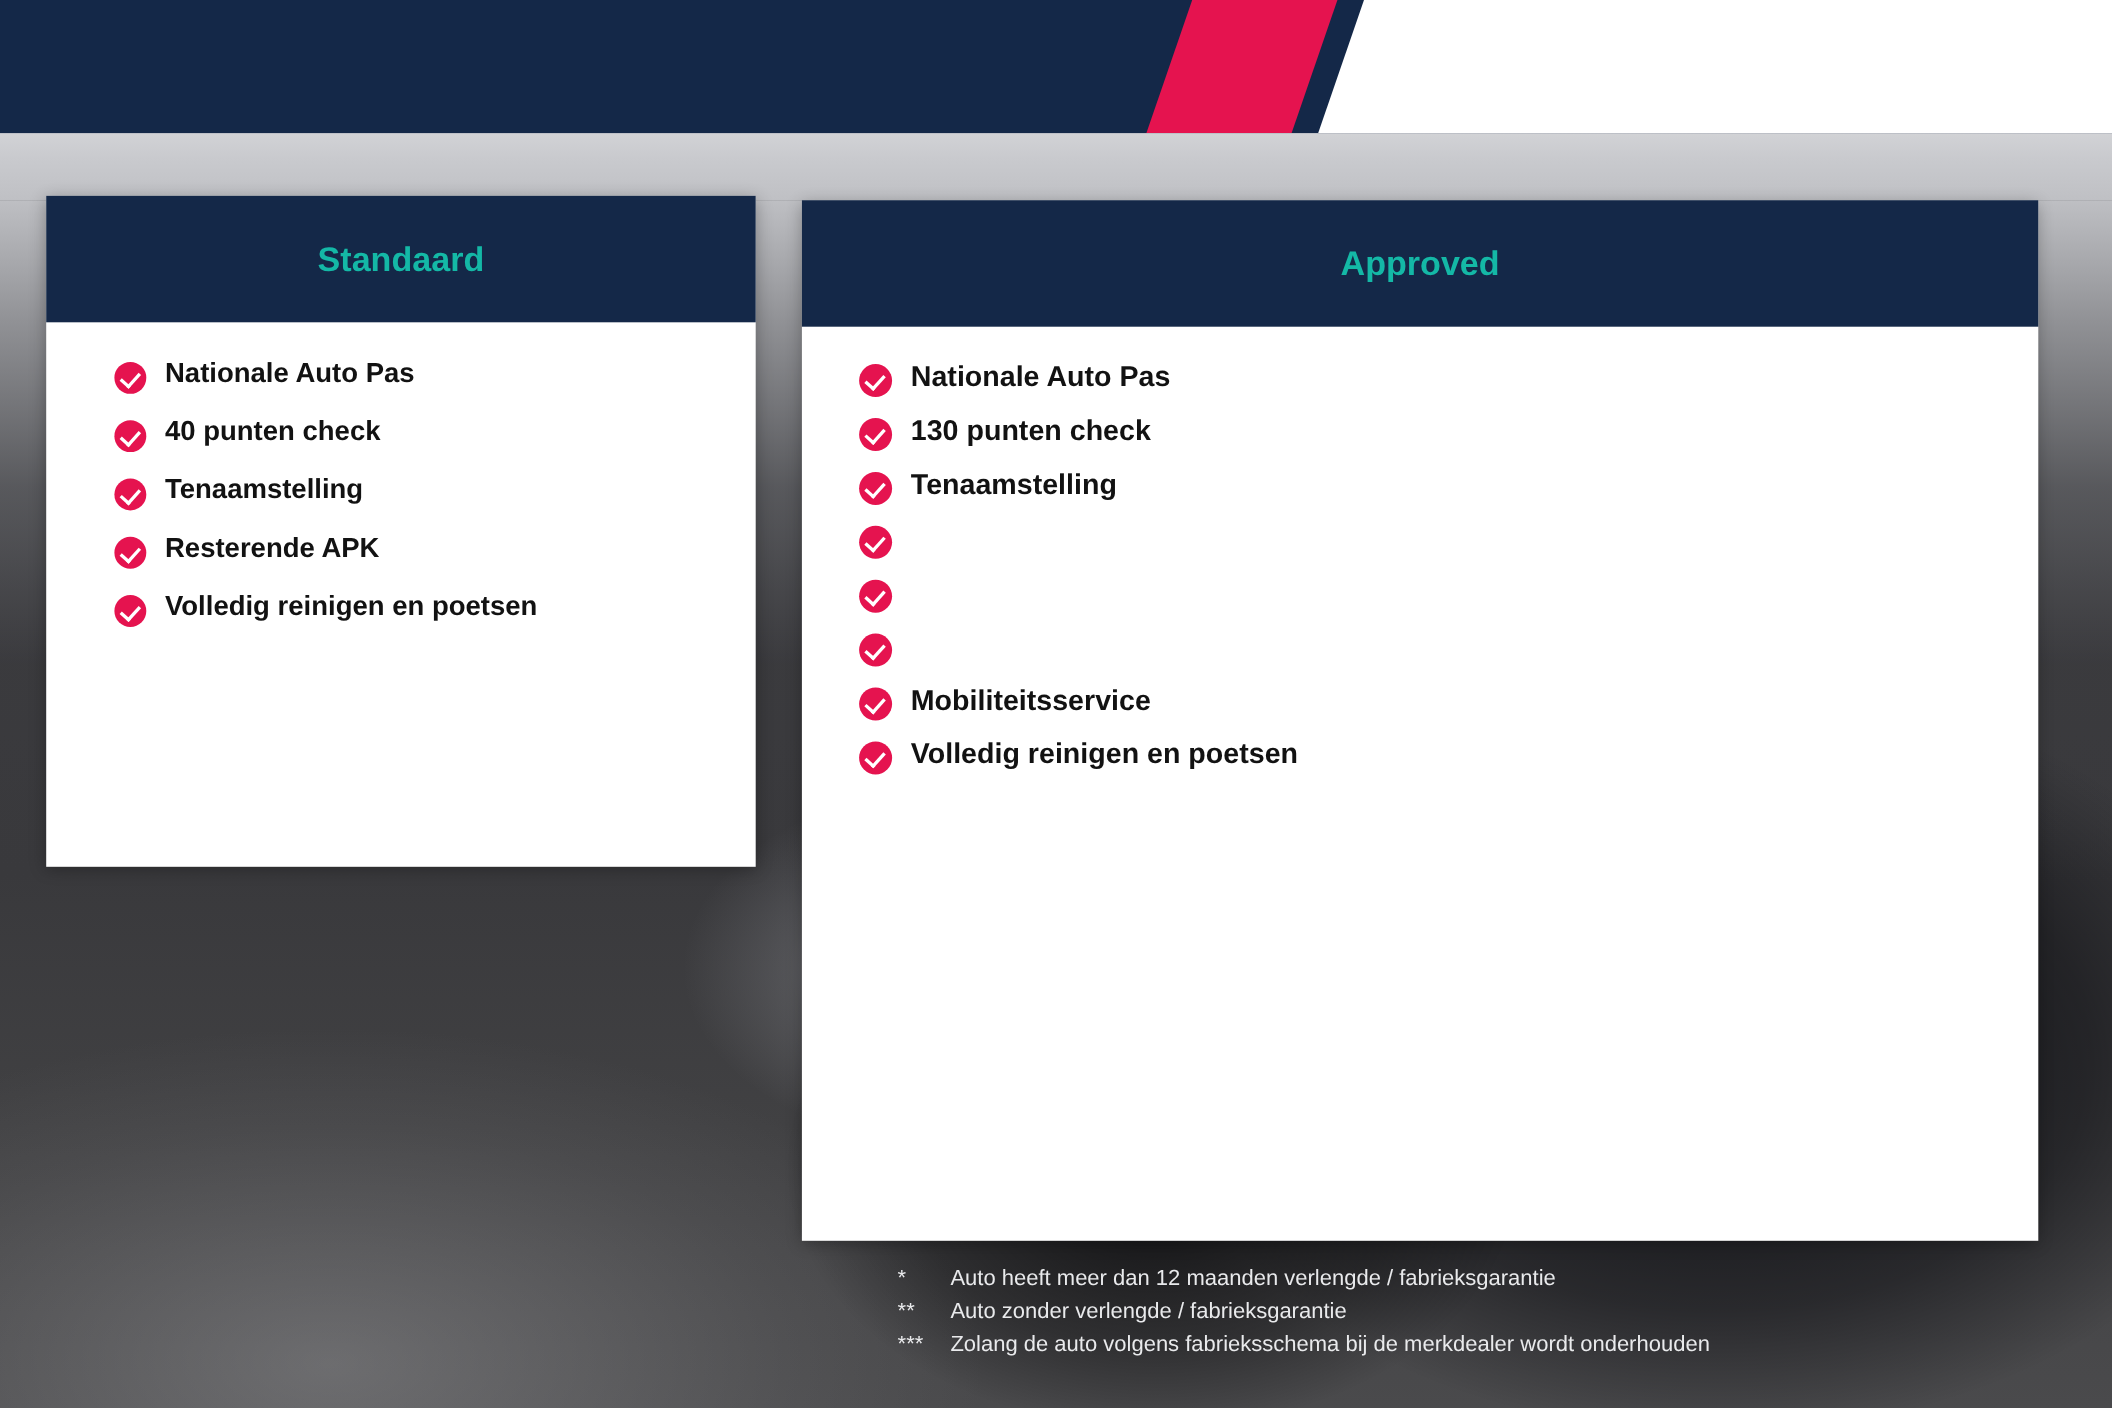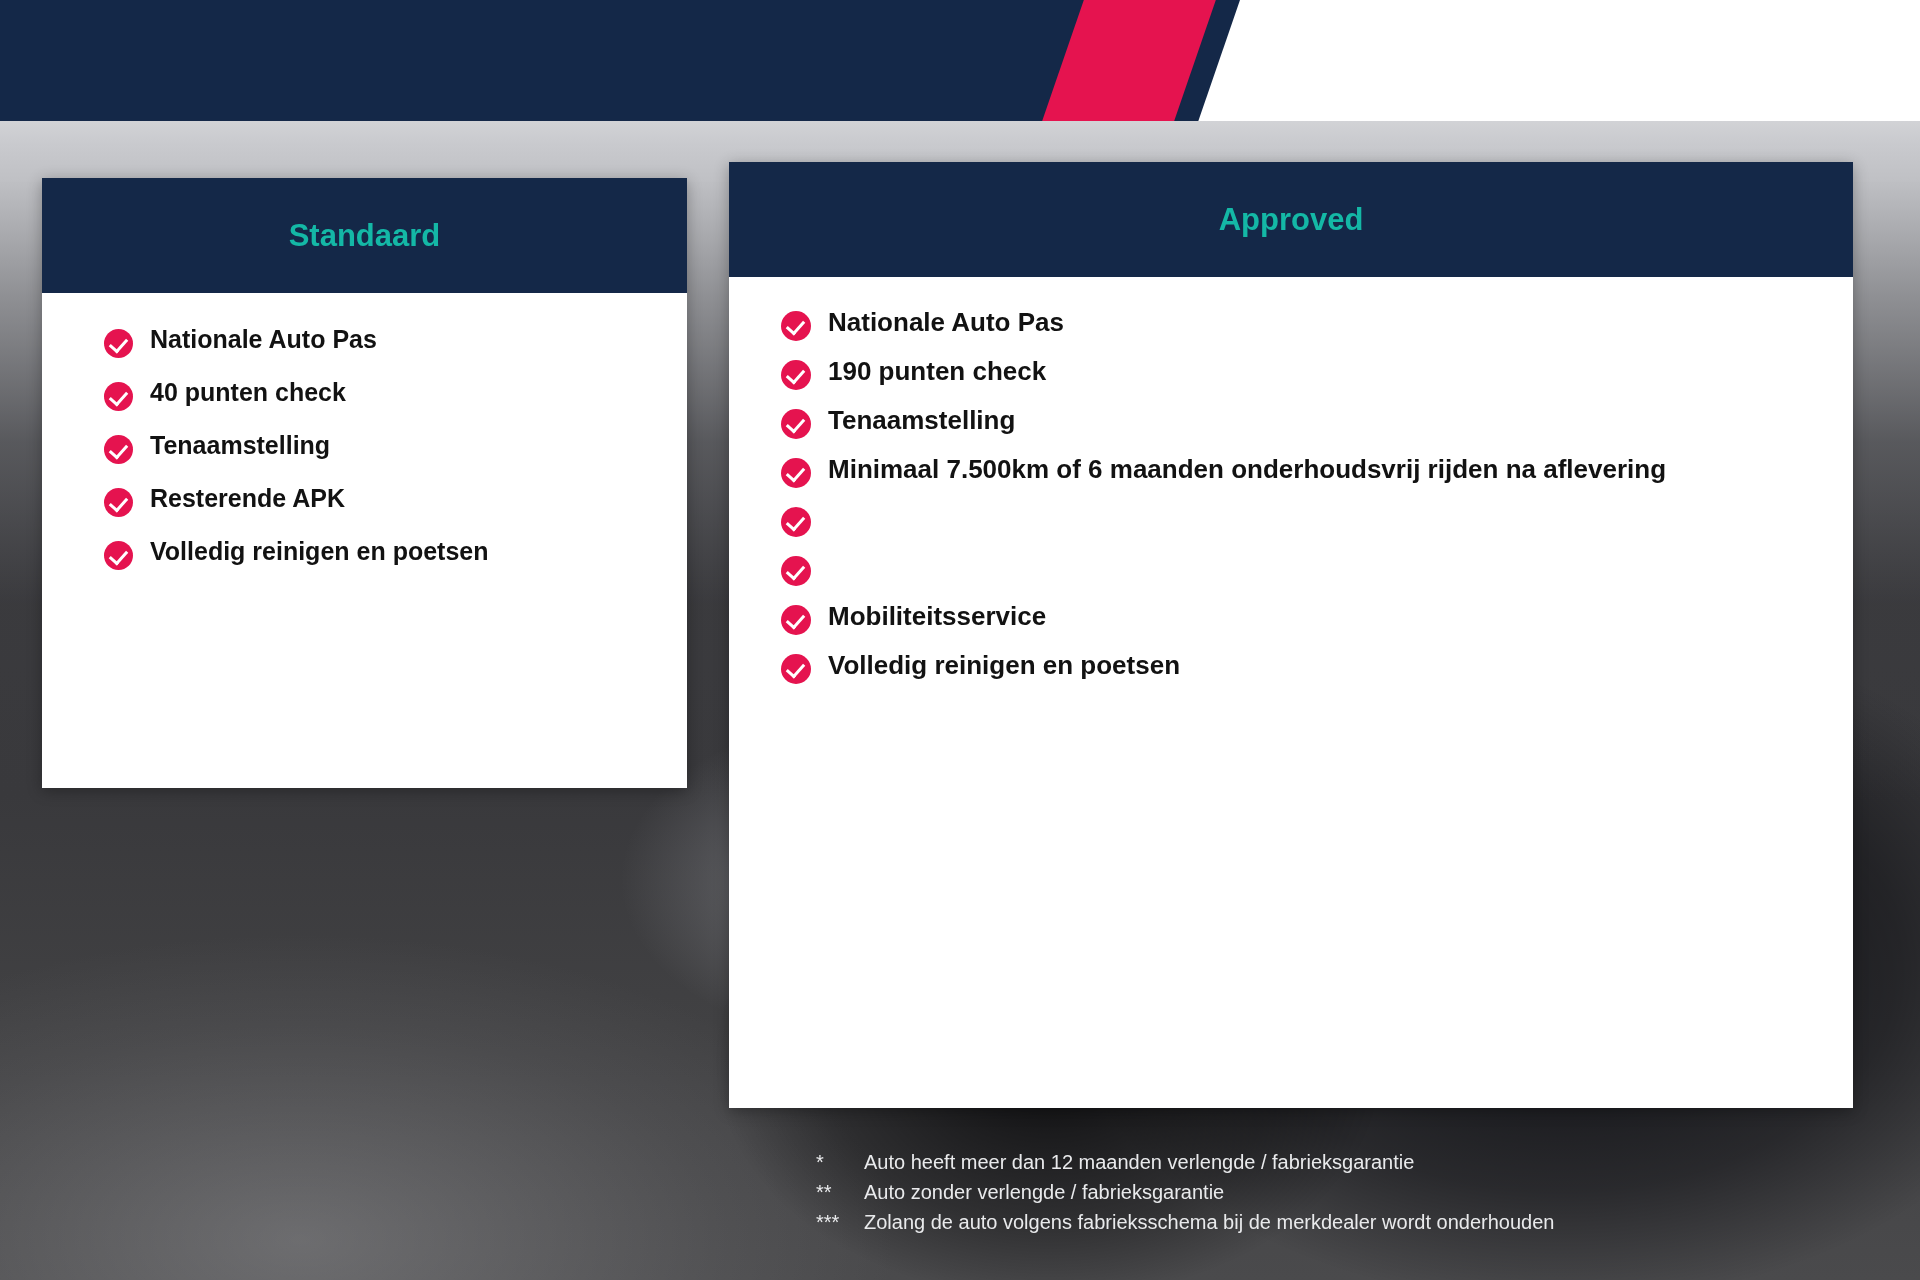--- a/index.html
+++ b/index.html
@@ -63,21 +63,21 @@
   .card{ position:absolute; background:#ffffff; box-shadow:0 3px 14px rgba(0,0,0,.30); z-index:4; }
   .card-head{
     background:#142848; color:#14b8a6;
     display:flex; align-items:center; justify-content:center;
     font-size:31px; font-weight:bold;
   }
   .card-body{ padding:0; }
 
   #card-standaard{ left:42px; top:178px; width:645px; height:610px; }
   #card-standaard .card-head{ height:115px; }
-  #card-approved{ left:729px; top:162px; width:1124px; height:946px; }
+  #card-approved{ left:729px; top:182px; width:1124px; height:946px; }
   #card-approved .card-head{ height:115px; }
 
   ul.feat{ list-style:none; }
   #list-standaard{ margin:32px 0 0 62px; }
   #list-standaard li{
     display:flex; align-items:flex-start; gap:17px;
     margin-bottom:20px; font-size:25px; font-weight:bold; color:#121212;
     line-height:1.17;
   }
   #list-approved{ margin:28px 0 0 52px; }
@@ -176,29 +176,28 @@
 <div class="card" id="card-approved">
   <div class="card-head">Approved</div>
   <div class="card-body">
     <ul class="feat" id="list-approved">
         <li>
           <span class="check"></span>
           <span>Nationale Auto Pas</span>
         </li>
         <li>
           <span class="check"></span>
-          <span>190 punten check</span>
+          <span>130 punten check</span>
         </li>
         <li>
           <span class="check"></span>
           <span>Tenaamstelling</span>
         </li>
         <li>
           <span class="check"></span>
-          <span>Minimaal 7.500km of 6 maanden onderhoudsvrij rijden na aflevering</span>
         </li>
         <li>
           <span class="check"></span>
         </li>
         <li>
           <span class="check"></span>
         </li>
         <li>
           <span class="check"></span>
           <span>Mobiliteitsservice</span>

